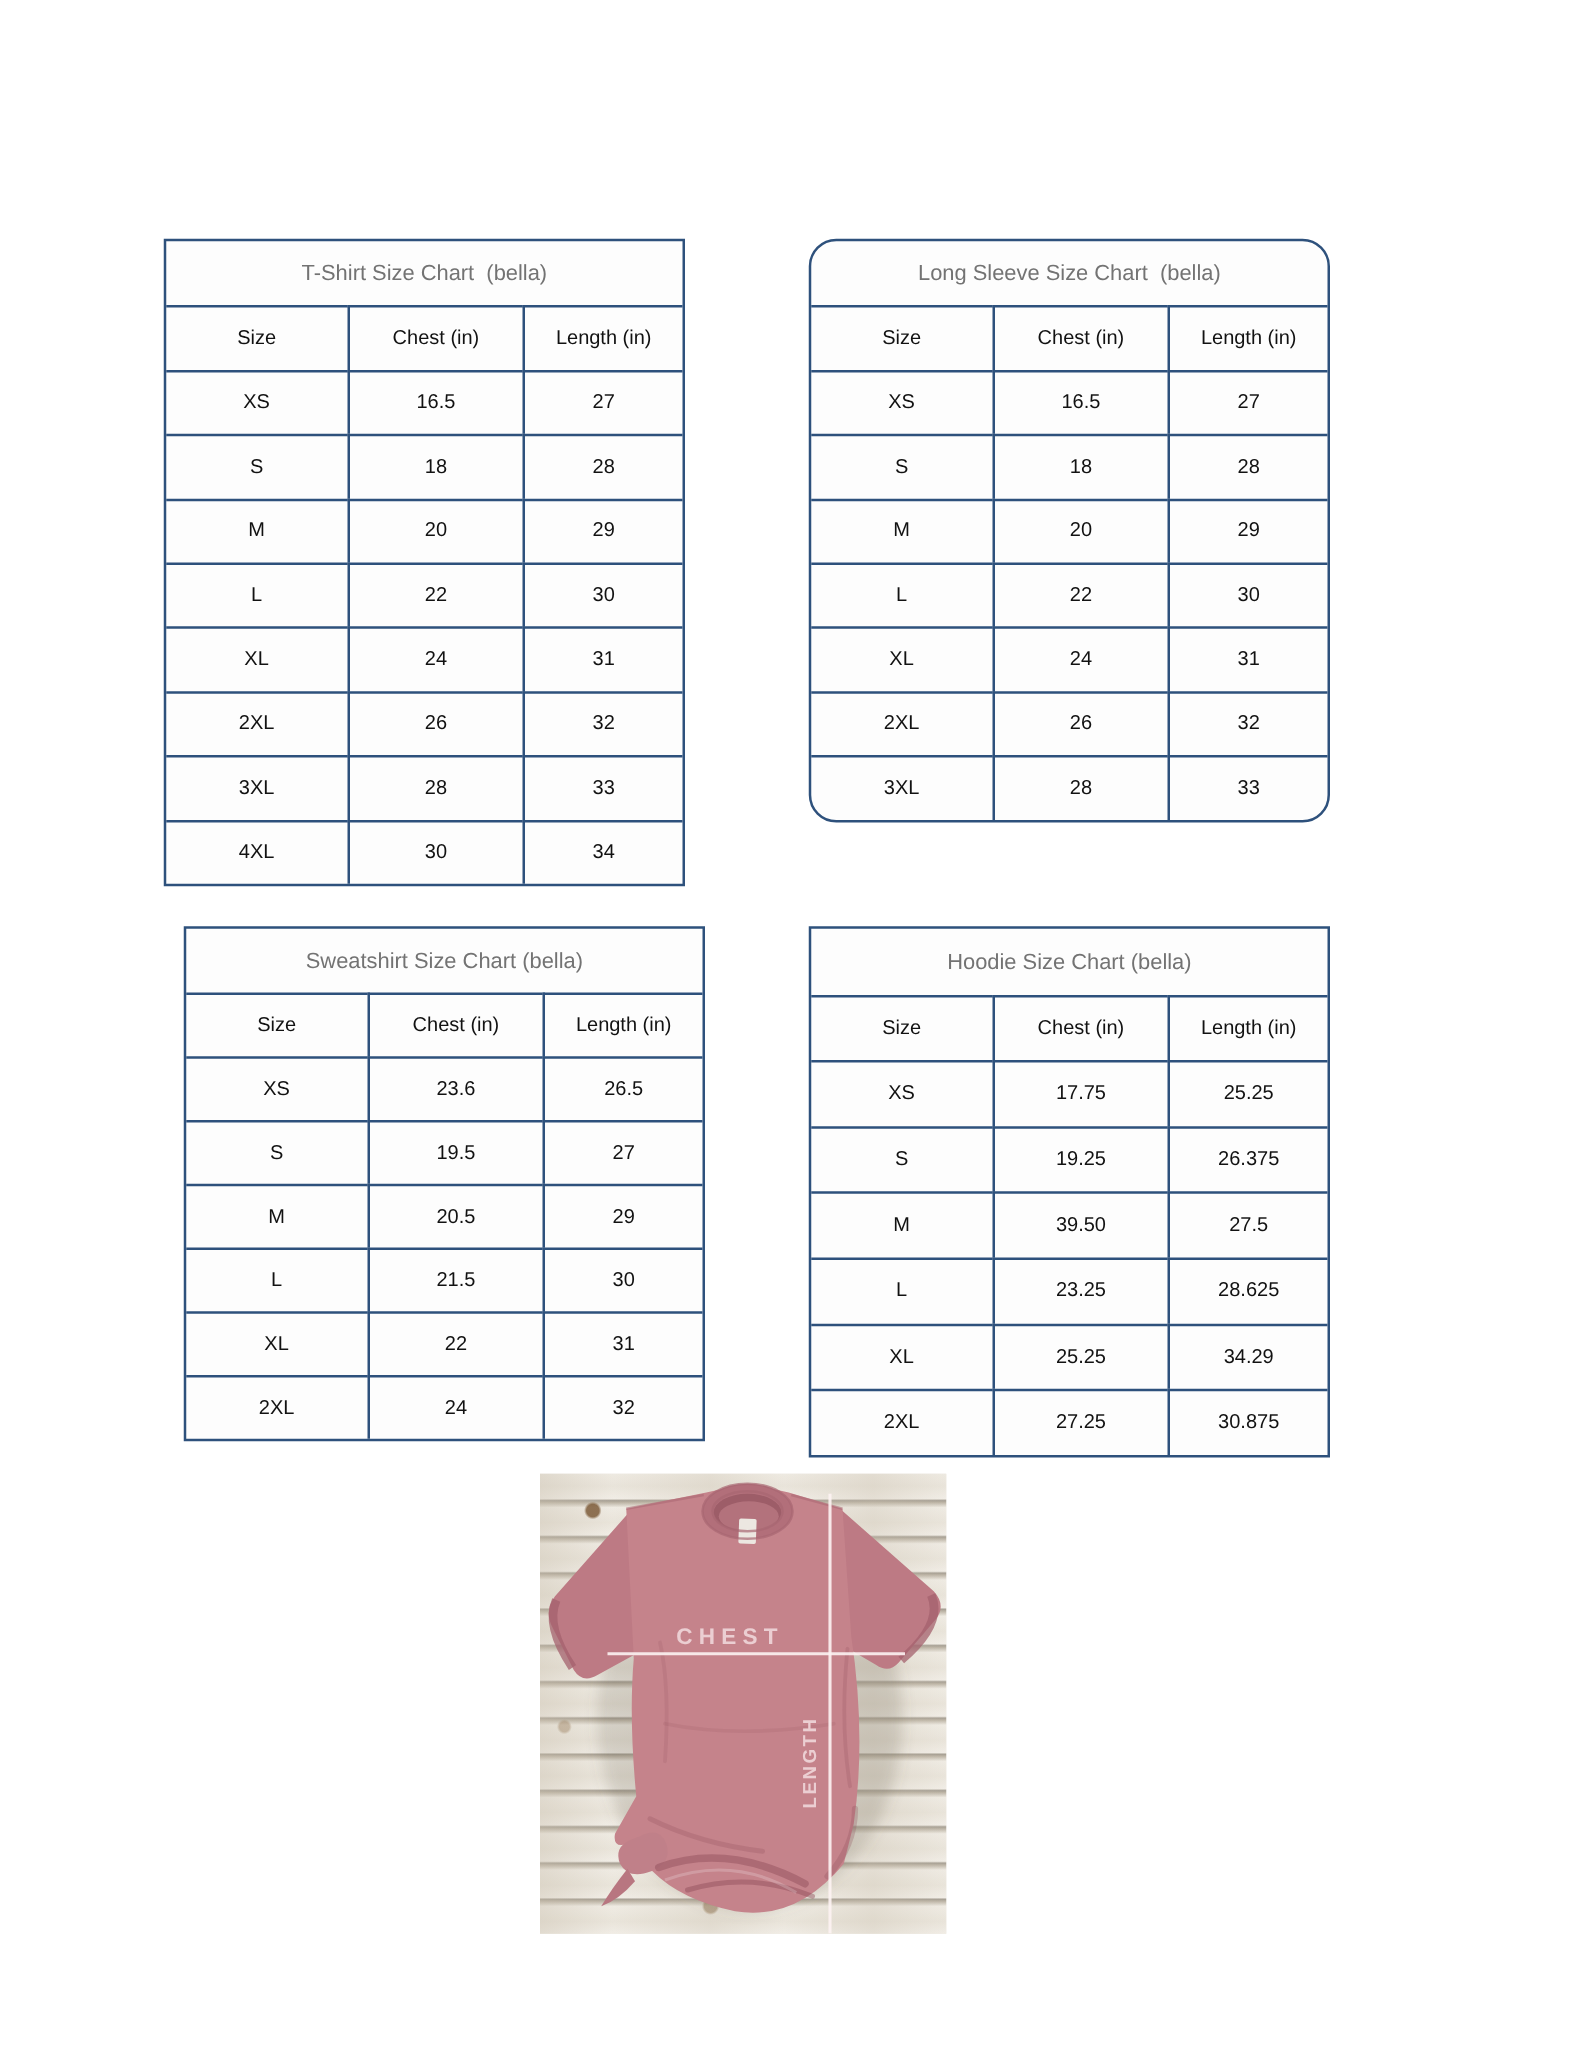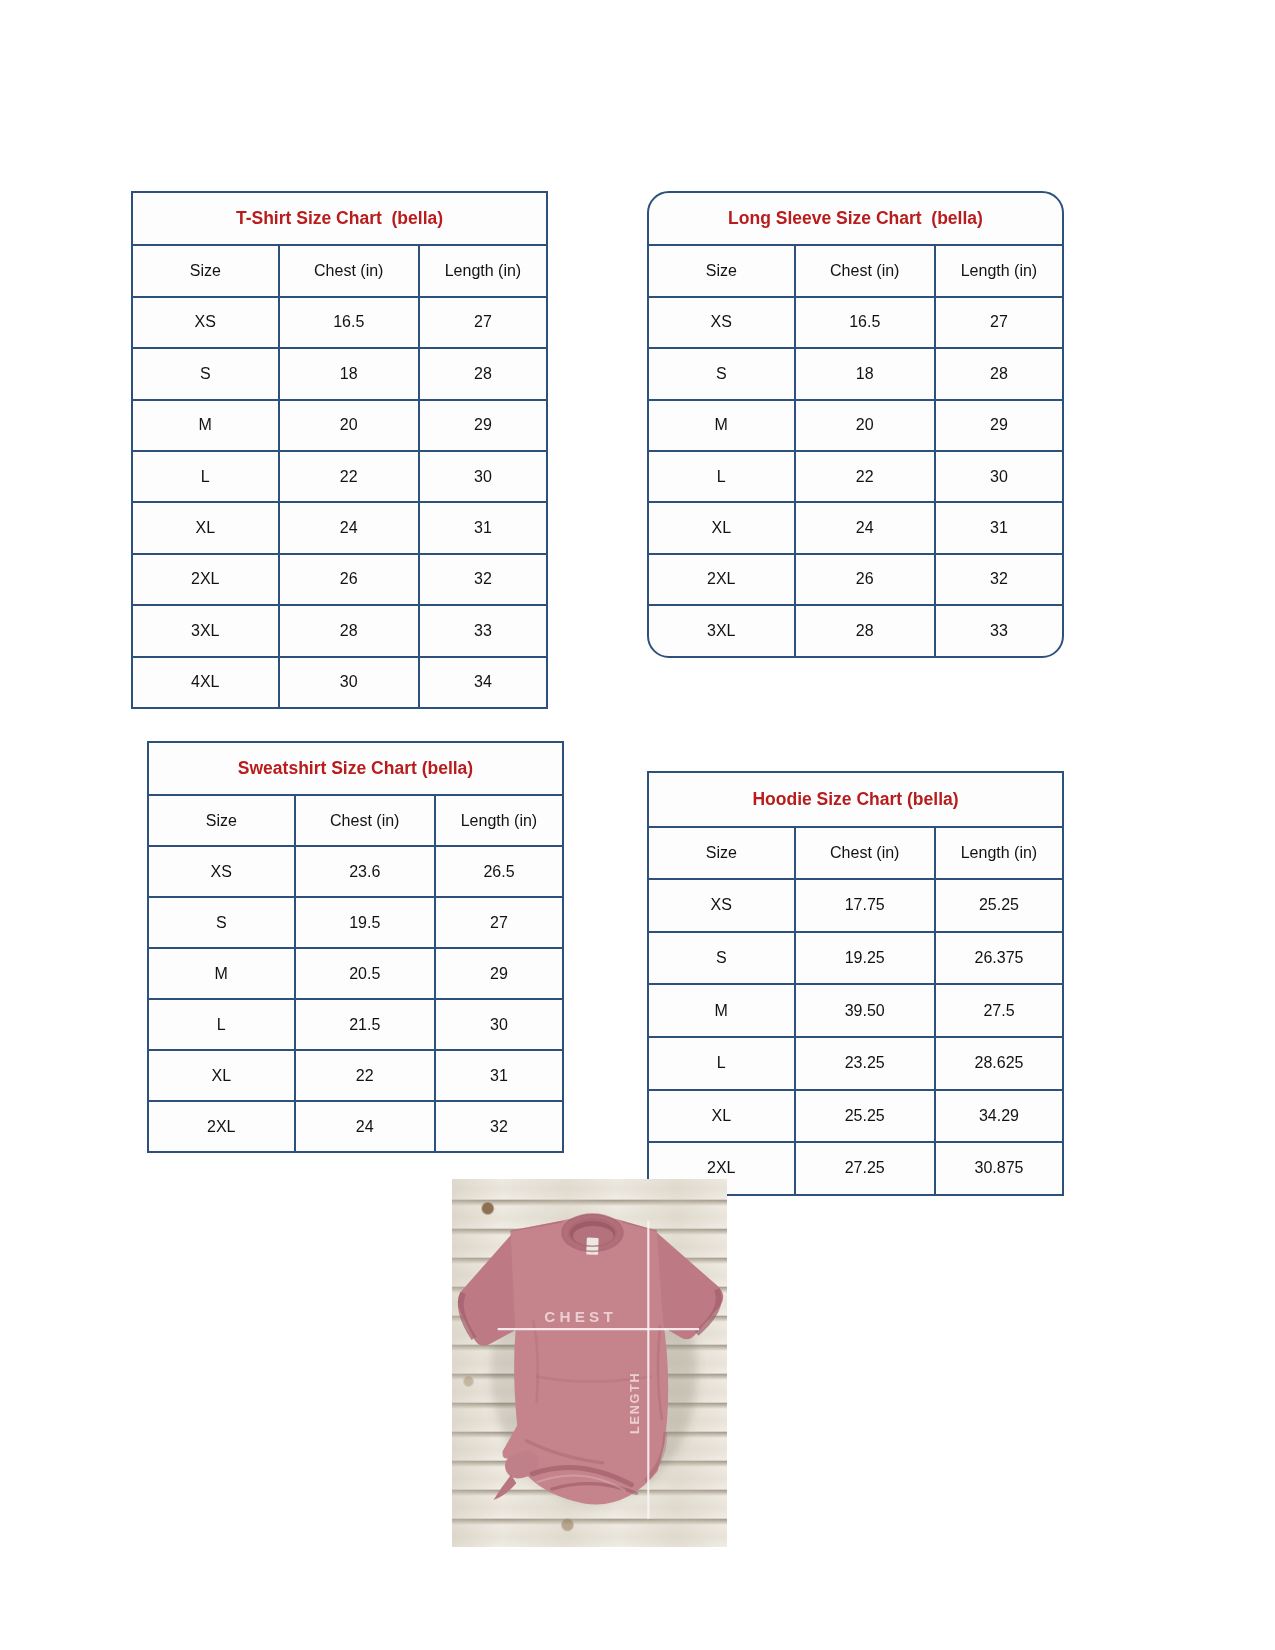--- a/index.html
+++ b/index.html
@@ -1,32 +1,32 @@
 <!DOCTYPE html>
 <html style="--line: #2e517c;"><head>
 <meta charset="utf-8">
 <style>
   html,body{margin:0;padding:0;background:#ffffff;}
   #canvas{position:relative;width:1275px;height:1650px;background:#ffffff;overflow:hidden;
           font-family:"Liberation Sans",sans-serif;color:#121212;}
 
   .size-table{position:absolute;width:417px;border:2px solid var(--line);background:#fdfdfd;box-sizing:border-box;}
   .t-title{height:var(--rh);display:flex;align-items:center;justify-content:center;
-           font-weight:bold;font-size:17.5px;white-space:pre;color:#b91c1c;text-align:right;}
+           font-weight:normal;font-size:17.5px;white-space:pre;color:#737373;text-align:right;}
   .t-grid{display:grid;grid-template-columns:35% 34% 31%;grid-auto-rows:var(--rh);text-align:right;}
   .t-grid .cell{display:flex;align-items:center;justify-content:center;font-size:16px;
                 border-top:2px solid var(--line);box-sizing:border-box;}
   .t-grid .cell:not(:nth-child(3n+1)){border-left:2px solid var(--line);}
 
   #tb-tshirt{left:131px;top:191px;--rh:51.4px;}
   #tb-longsleeve{left:647px;top:191px;border-radius:22px;--rh:51.4px;}
   #tb-sweatshirt{left:131px;top:741px;margin-left:16px;--rh:51px;}
-  #tb-hoodie{left:647px;top:771px;--rh:52.6px;}
-
-  .photo{position:absolute;left:452px;top:1179px;width:275px;height:368px;overflow:hidden;
+  #tb-hoodie{left:647px;top:741px;--rh:52.6px;}
+
+  .photo{position:absolute;left:432px;top:1179px;width:325px;height:368px;overflow:hidden;
     background-color:#ece8e0;
     background-image:
       radial-gradient(circle at 13% 8%, rgba(125,92,58,.85) 0 5px, rgba(125,92,58,0) 7px),
       radial-gradient(circle at 93% 34%, rgba(150,120,85,.45) 0 4px, rgba(150,120,85,0) 6px),
       radial-gradient(circle at 6% 55%, rgba(150,120,85,.4) 0 4px, rgba(150,120,85,0) 6px),
       radial-gradient(circle at 42% 94%, rgba(140,110,75,.5) 0 5px, rgba(140,110,75,0) 7px),
       linear-gradient(90deg, rgba(200,190,172,.38) 0%, rgba(255,255,255,0) 18%, rgba(200,190,172,.28) 42%,
                       rgba(255,255,255,0) 60%, rgba(200,190,172,.3) 82%, rgba(255,255,255,0) 100%),
       repeating-linear-gradient(0deg,
         #f1ede6 0px, #e9e4da 10px, #efebe3 22px,

